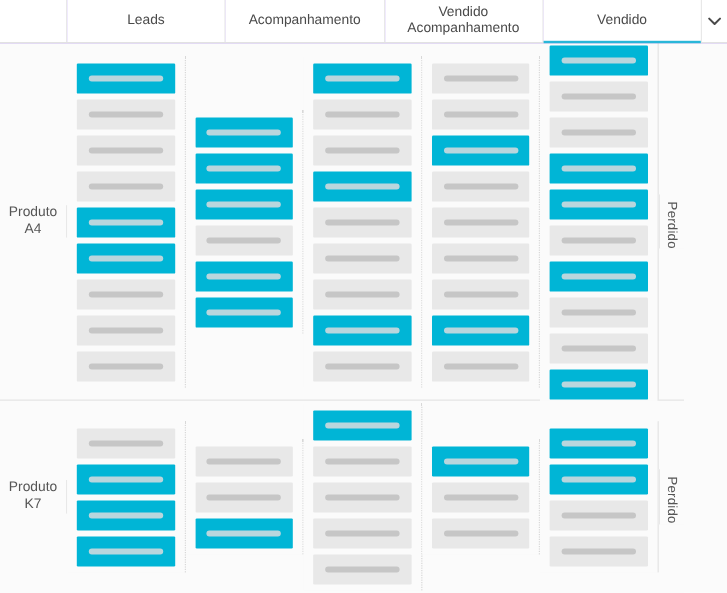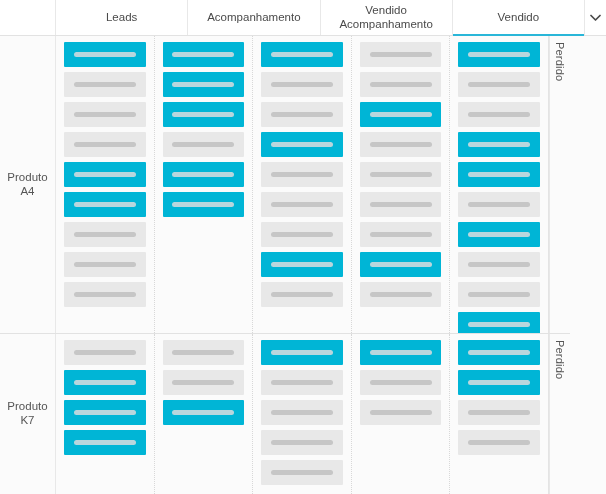--- a/index.html
+++ b/index.html
@@ -81,20 +81,21 @@
 
   
   .band {
     position: absolute;
     left: 0;
     width: 570px;
     display: flex;
     box-sizing: border-box;
     border-bottom: 1px solid #e2e2e2;
     background: #fbfbfb;
+    align-items: center;
   }
   .band-a { top: 36px;  height: 298px; }
   .band-b { top: 334px; height: 160px; border-bottom: none; }
 
   .band-label {
     flex: 0 0 56px;
     width: 56px;
     box-sizing: border-box;
     border-right: 1px solid #e8e8e8;
     display: flex;

